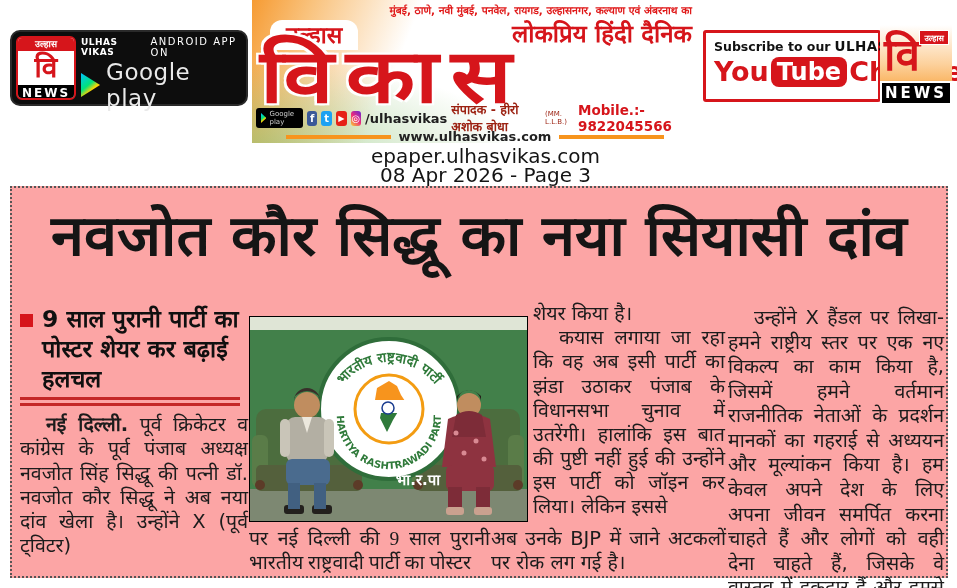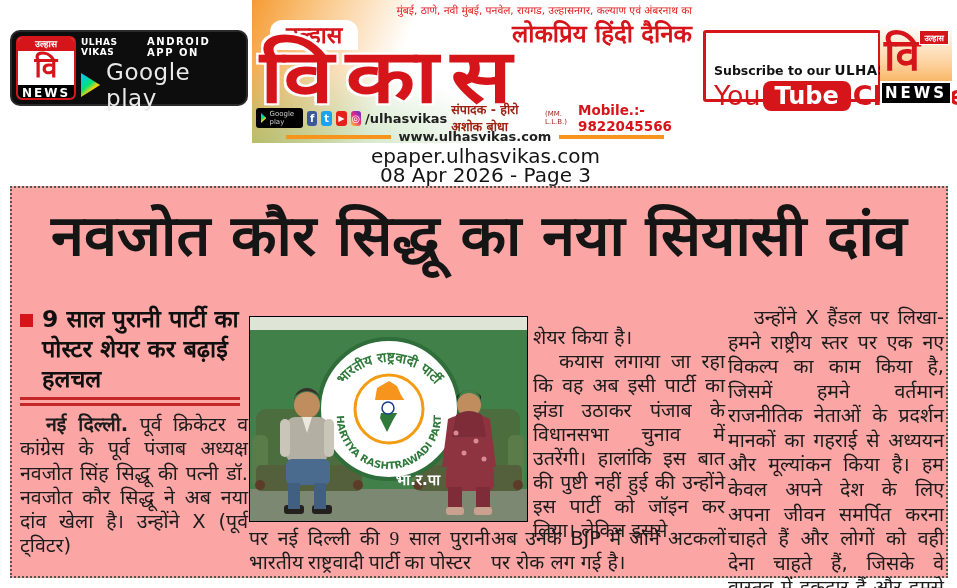--- a/index.html
+++ b/index.html
@@ -12,33 +12,33 @@
   #app-badge { position:absolute; left:10px; top:30px; width:238px; height:76px;
     background:#0d0d0d; border:2px solid #2a2a2a; border-radius:10px; display:flex; padding:4px; gap:5px; }
   .vi-logo { width:60px; height:100%; background:#fff; border:2px solid #d6151b; border-radius:6px;
     display:flex; flex-direction:column; overflow:hidden; }
   .vi-logo .vi-ulhas { background:#d6151b; color:#fff; font-size:9px; font-weight:bold; text-align:center; line-height:13px; }
   .vi-logo .vi-letter { flex:1; color:#d6151b; font-weight:800; font-size:28px; text-align:center; line-height:34px; }
   .vi-logo .vi-news { background:#000; color:#fff; font-weight:800; font-size:12px; letter-spacing:2px; text-align:center; line-height:16px; }
   .ab-right { flex:1; color:#fff; position:relative; }
   .ab-top { display:flex; align-items:baseline; gap:8px; }
   .ab-appname { font-size:9px; font-weight:800; letter-spacing:.5px; }
-  .ab-android { font-size:10px; font-weight:700; letter-spacing:1.5px; }
+  .ab-android { font-size:10px; font-weight:400; letter-spacing:1.5px; }
   .ab-mid { display:flex; align-items:center; gap:6px; margin-top:1px; }
   .play-tri { width:20px; height:24px; clip-path:polygon(0 0,100% 50%,0 100%);
     background:linear-gradient(140deg,#00c3ff 0%,#00e17b 45%,#ffd500 65%,#ff3d57 100%); }
   .ab-store { font-size:23px; color:#e9e9e9; letter-spacing:.5px; }
   .ab-install { font-size:11px; font-weight:800; margin-left:26px; margin-top:-2px; }
 
   
   #masthead { position:absolute; left:252px; top:0; width:446px; height:143px;
     background:
       radial-gradient(ellipse at 0% 105%, rgba(122,185,95,.55), rgba(122,185,95,0) 42%),
       linear-gradient(112deg, #f69b33 0%, #f9c27c 12%, #fff 34%, #fff 100%); }
-  .mh-cities { position:absolute; top:3px; right:6px; color:#e01a1a; font-size:10.5px; font-weight:normal; }
+  .mh-cities { position:absolute; top:3px; right:6px; color:#e01a1a; font-size:10.5px; font-weight:bold; }
   .mh-tagline { position:absolute; top:16px; right:6px; color:#d6151b; font-size:24px; font-weight:800; }
   .mh-ulhas { position:absolute; left:18px; top:20px; background:#fff; color:#d6151b; font-weight:800;
     font-size:23px; line-height:30px; padding:0 16px; border-radius:12px 12px 0 0; }
   .mh-title { position:absolute; left:8px; top:40px; color:#d6151b; font-weight:800; font-size:74px;
     line-height:72px; letter-spacing:10px; white-space:nowrap; transform:scaleX(1.22); transform-origin:left center;
     text-shadow:2px 2px 0 #fff,-2px -2px 0 #fff,2px -2px 0 #fff,-2px 2px 0 #fff; }
   .mh-bottom { position:absolute; left:4px; right:4px; top:107px; height:22px; display:flex; align-items:center; gap:4px; }
   .mini-store { height:20px; background:#000; border-radius:3px; color:#ccc; display:flex; align-items:center; gap:3px; padding:0 5px; }
   .mini-tri { width:8px; height:10px; clip-path:polygon(0 0,100% 50%,0 100%);
     background:linear-gradient(140deg,#00c3ff,#00e17b 45%,#ffd500 65%,#ff3d57); }
@@ -51,26 +51,26 @@
   .mh-editor { font-size:12.5px; font-weight:bold; color:#9c2212; }
   .mh-editor-sfx { font-size:7px; color:#9c2212; }
   .mh-mobile { margin-left:auto; color:#d6151b; font-weight:800; font-size:13.5px; }
   .mh-site-row { position:absolute; left:0; right:0; top:129px; display:flex; align-items:center; justify-content:center; gap:8px; }
   .mh-site-bar { width:105px; height:4px; background:#f7941d; }
   .mh-site { font-size:13px; font-weight:800; color:#222; }
 
   
   #yt-box { position:absolute; left:703px; top:30px; width:178px; height:72px; background:#fff;
     border:3px solid #d6151b; border-radius:3px; outline:1px solid #f0b; outline:none; padding:5px 6px 0 8px; }
-  .yt-line1 { display:flex; align-items:baseline; gap:4px; white-space:nowrap;margin-top:24px; }
+  .yt-line1 { display:flex; align-items:baseline; gap:4px; white-space:nowrap; }
   .yt-sub { font-size:12.5px; font-weight:700; color:#111; }
   .yt-brand { font-size:13.5px; font-weight:900; color:#111; letter-spacing:.5px; }
   .yt-line2 { display:flex; align-items:center; gap:2px; margin-top:2px; }
-  .yt-you { color:#d6151b; font-weight:400; font-size:27px; }
-  .yt-tube { background:#d6151b; color:#fff; font-weight:900; font-size:24px; line-height:30px; padding:0 12px; border-radius:8px; }
+  .yt-you { color:#d6151b; font-weight:700; font-size:27px; }
+  .yt-tube { background:#d6151b; color:#fff; font-weight:900; font-size:24px; line-height:30px; padding:0 6px; border-radius:8px; }
   .yt-channel { color:#d6151b; font-weight:900; font-size:27px; }
   #news-logo-r { position:absolute; left:880px; top:25px; width:72px; height:80px;
     background:linear-gradient(to bottom,#fff 0%,#fcd09a 50%,#f7941d 100%); }
   .nlr-vi { position:absolute; left:4px; top:8px; font-size:44px; line-height:44px; font-weight:800; color:#d6151b; }
   .nlr-ulhas { position:absolute; right:3px; top:5px; background:#d6151b; color:#fff; font-size:8px; font-weight:bold;
     padding:1px 4px; border:1px solid #fff; }
   .nlr-news { position:absolute; left:0; right:0; bottom:0; background:#000; color:#fff; font-weight:800;
     font-size:15px; letter-spacing:3px; text-align:center; line-height:20px; border:2px solid #fff; }
 
   
@@ -86,21 +86,21 @@
   .newsbody { font-size:19.5px; line-height:1.24; text-align:justify; color:#1c1c1c; }
   #col1 { position:absolute; left:8px; top:116px; width:228px; }
   .bullet { display:flex; gap:9px; font-size:23.5px; font-weight:800; line-height:1.28; color:#101010; }
   .bullet .sq { width:13px; height:13px; background:#d6151b; margin-top:10px; flex:none; }
   .red-rule { border:none; border-top:3px solid #c42727; margin:3px 0 3px 0; width:220px; }
   #col1-body { margin-top:7px; }
   #col1-body .lead { font-weight:800; }
   #col1-body { text-indent:26px; }
   #photo { position:absolute; left:237px; top:128px; width:279px; height:206px; background:#000; border:1px solid #000; }
   #caption { position:absolute; left:237px; top:339px; width:241px;font-family:Liberation Serif, serif; }
-  #col3 { position:absolute; left:521px; top:114px; width:192px;margin-top:24px; }
+  #col3 { position:absolute; left:521px; top:114px; width:192px; }
   #col3 .p2 { text-indent:26px; }
   #col3-below { position:absolute; left:479px; top:339px; width:235px; }
   #col4 { position:absolute; left:716px; top:118px; width:216px; text-indent:26px; line-height:1.26; }
 </style>
 </head>
 <body>
 
 <div id="header">
 
   <div id="app-badge">

